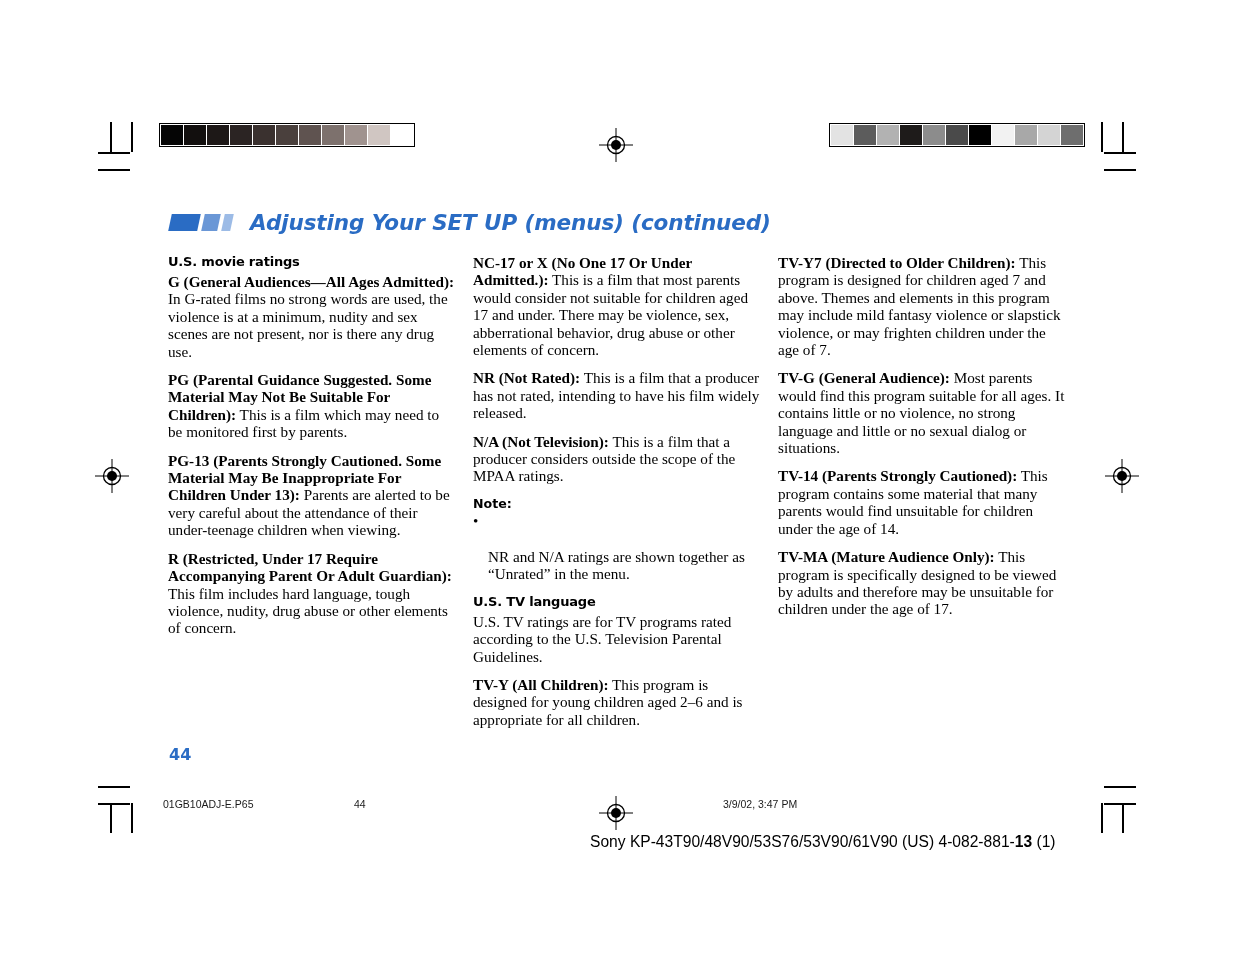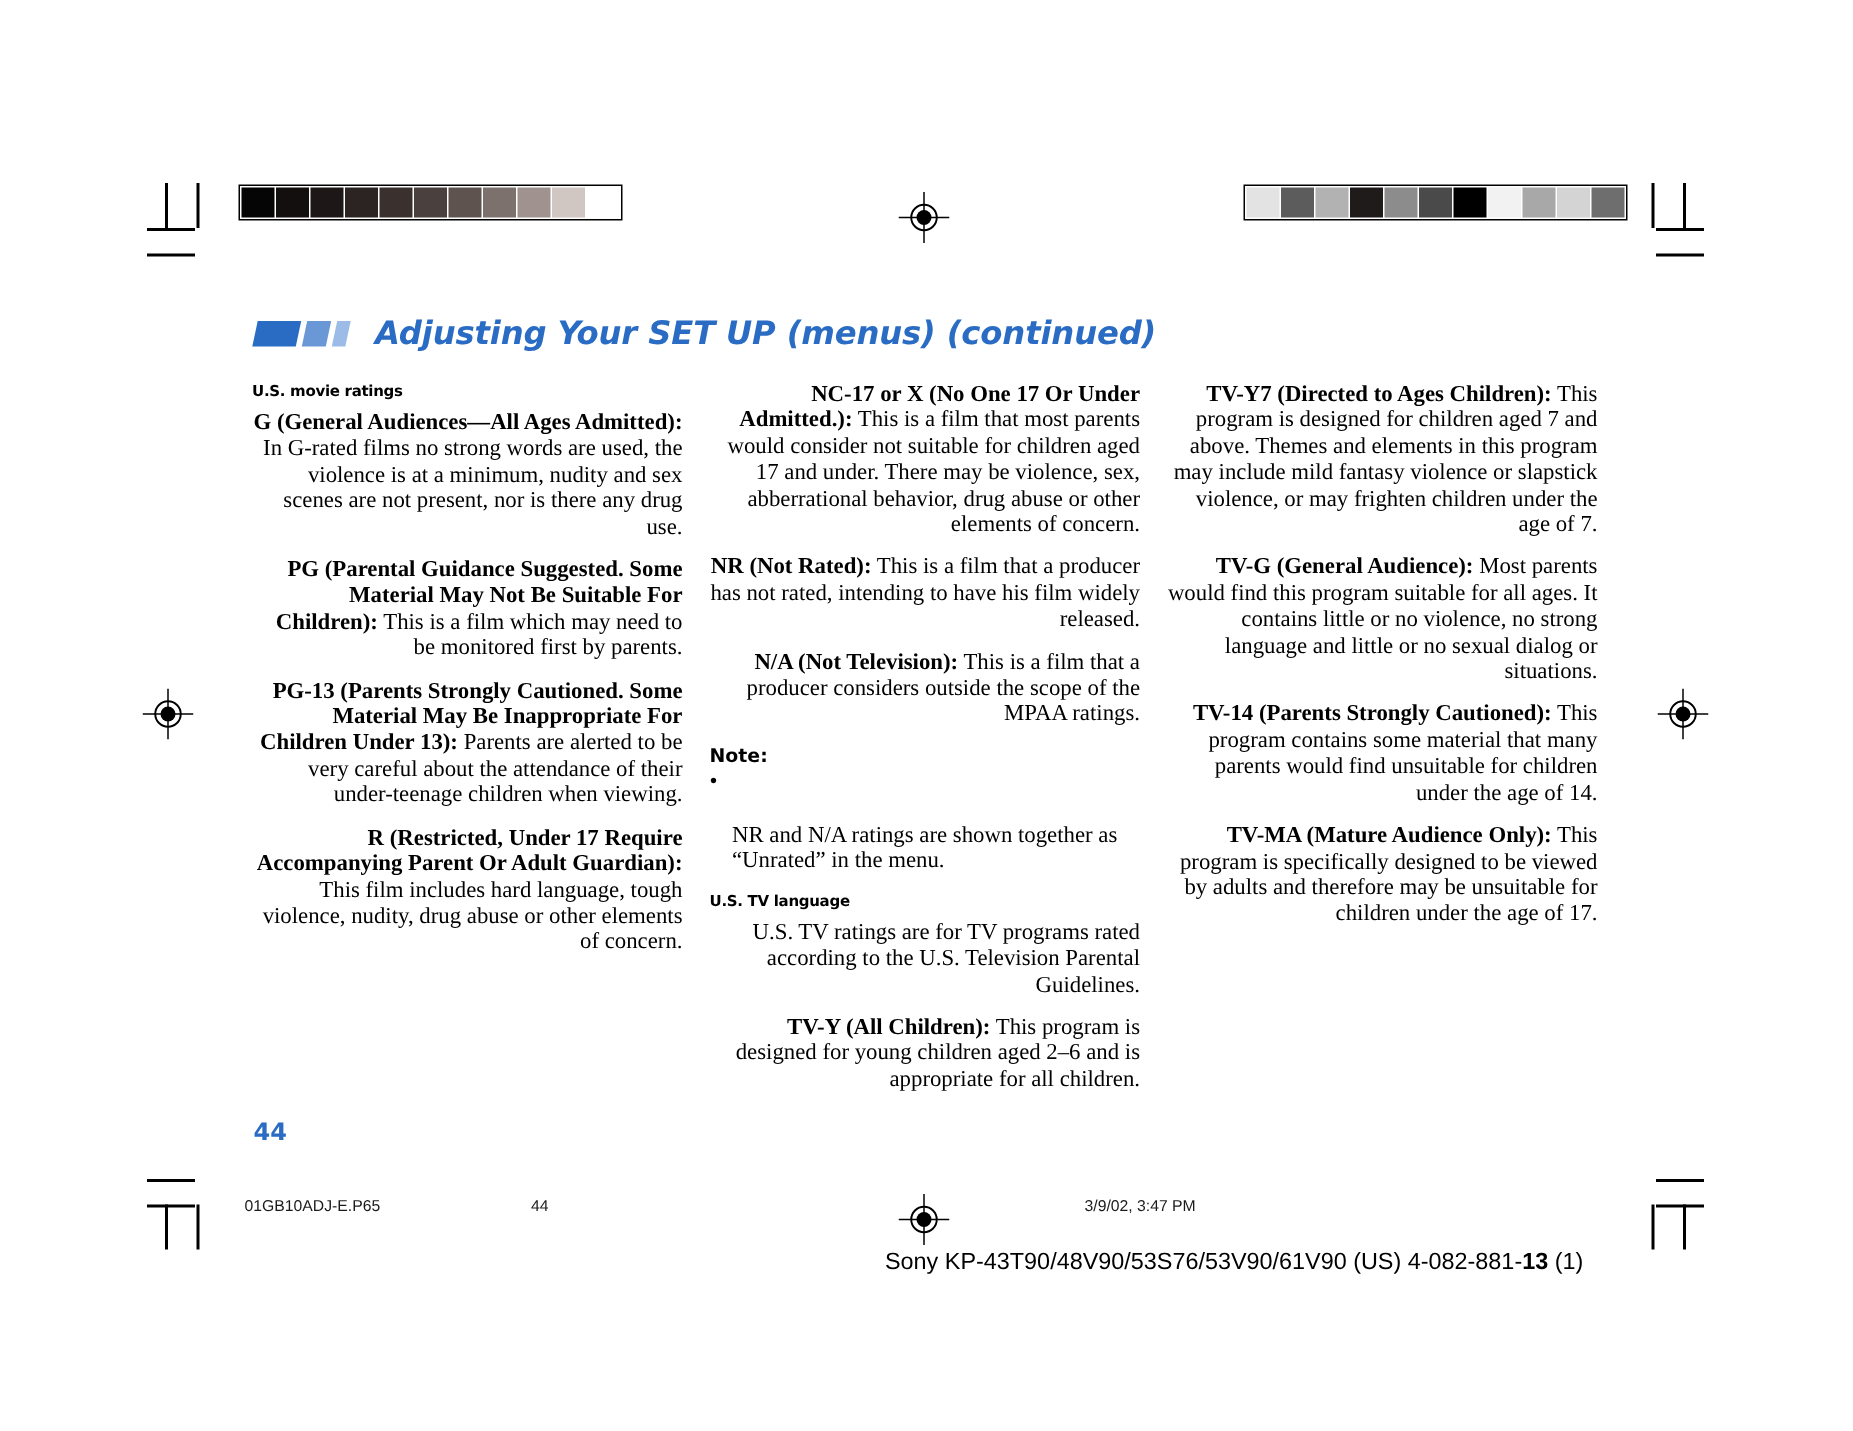--- a/index.html
+++ b/index.html
@@ -59,31 +59,31 @@
     top: 254px;
     width: 287px;
   }
   #col1 { left: 168px; }
   #col2 { left: 473px; }
   #col3 { left: 778px; }
 
   .sec-head {
     font-family: "DejaVu Sans", sans-serif;
     font-weight: bold;
-    font-size: 10px;
+    font-size: 13px;
     line-height: 15px;
     margin: 0 0 4px 0;
     letter-spacing: -0.2px;
   }
   .para {
     font-family: "Liberation Serif", serif;
     font-size: 15.2px;
     line-height: 17.4px;
     margin: 0 0 11px 0;
-    text-align: right;
+    text-align: left;
   }
   .para:last-child { margin-bottom: 0; }
   .para b { font-weight: bold; }
   .gap-before { margin-top: 2px; }
 
   .note-head {
     font-family: "DejaVu Sans", sans-serif;
     font-weight: bold;
     font-size: 12.6px;
     line-height: 15px;
@@ -255,21 +255,21 @@
     <div class="sec-head gap-before">U.S. TV language</div>
     <p class="para">U.S. TV ratings are for TV programs rated according to the U.S. Television Parental Guidelines.</p>
 
     <p class="para">
       <b>TV-Y (All Children):</b><span>  This program is designed for young children aged 2–6 and is appropriate for all children.</span>
     </p>
   </div>
 
   <div class="col" id="col3">
     <p class="para">
-      <b>TV-Y7 (Directed to Ages Children):</b><span>  This program is designed for children aged 7 and above. Themes and elements in this program may include mild fantasy violence or slapstick violence, or may frighten children under the age of 7.</span>
+      <b>TV-Y7 (Directed to Older Children):</b><span>  This program is designed for children aged 7 and above. Themes and elements in this program may include mild fantasy violence or slapstick violence, or may frighten children under the age of 7.</span>
     </p>
     <p class="para">
       <b>TV-G (General Audience):</b><span>  Most parents would find this program suitable for all ages. It contains little or no violence, no strong language and little or no sexual dialog or situations.</span>
     </p>
     <p class="para">
       <b>TV-14 (Parents Strongly Cautioned):</b><span>  This program contains some material that many parents would find unsuitable for children under the age of 14.</span>
     </p>
     <p class="para">
       <b>TV-MA (Mature Audience Only):</b><span>  This program is specifically designed to be viewed by adults and therefore may be unsuitable for children under the age of 17.</span>
     </p>

